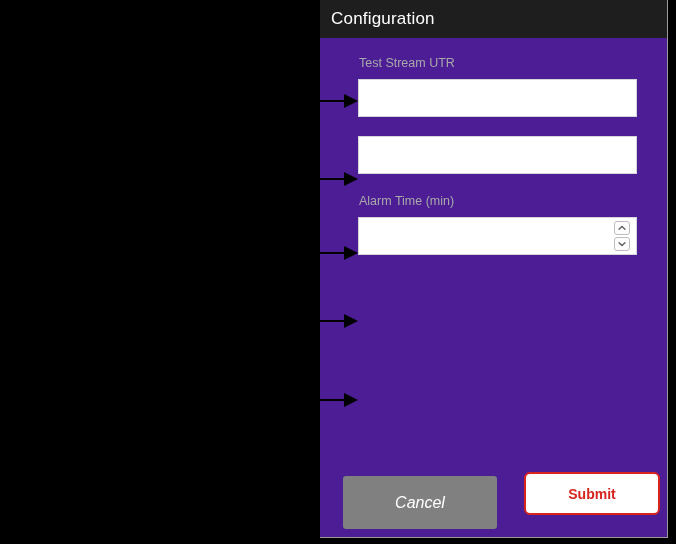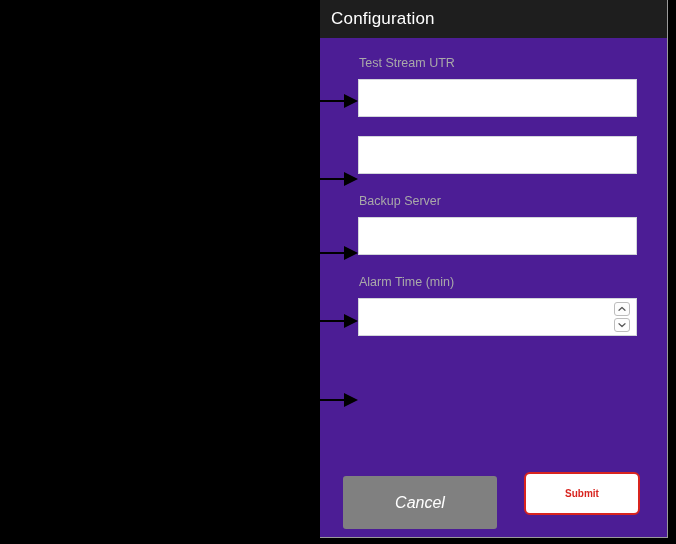--- a/index.html
+++ b/index.html
@@ -148,27 +148,27 @@
     background: #808080;
     color: #ffffff;
     border: none;
     border-radius: 3px;
     font-size: 16px;
     font-style: italic;
   }
   .btn-submit {
     left: 204px;
     top: 0;
-    width: 116px;
+    width: 136px;
     height: 43px;
     background: #ffffff;
     color: #d8241f;
     border: 2px solid #d8241f;
     border-radius: 6px;
-    font-size: 10px;
+    font-size: 14px;
     font-weight: bold;
   }
   
   .arrow-layer {
     position: absolute;
     left: 0; top: 0;
     width: 676px;
     height: 544px;
     pointer-events: none;
   }
@@ -190,24 +190,20 @@
 
       <div class="field">
         <label class="field-label">Test Stream UTR</label>
         <input class="field-input" type="text" value="" style="">
       </div>
 
       <div class="field">
         <input class="field-input" type="text" value="" style="">
       </div>
 
-      <div class="field">
-        <label class="field-label">Backup Server</label>
-        <input class="field-input" type="text" value="" style="">
-      </div>
 
 
       <div class="field">
         <label class="field-label">Alarm Time (min)</label>
         <div class="number-wrap">
           <input class="field-input" type="text" value="" style="">
           <div class="spinner">
             <div class="spin-btn">
               <svg width="8" height="6" viewBox="0 0 8 6">
                   <path d="M1 4.3 L4 1.5 L7 4.3" fill="none" stroke="#555" stroke-width="1.2" stroke-linecap="round" stroke-linejoin="round"></path>

